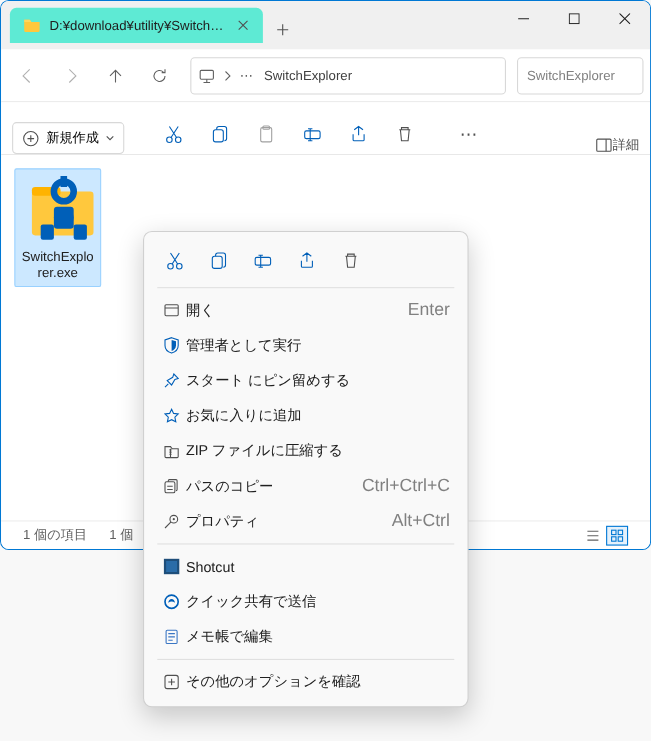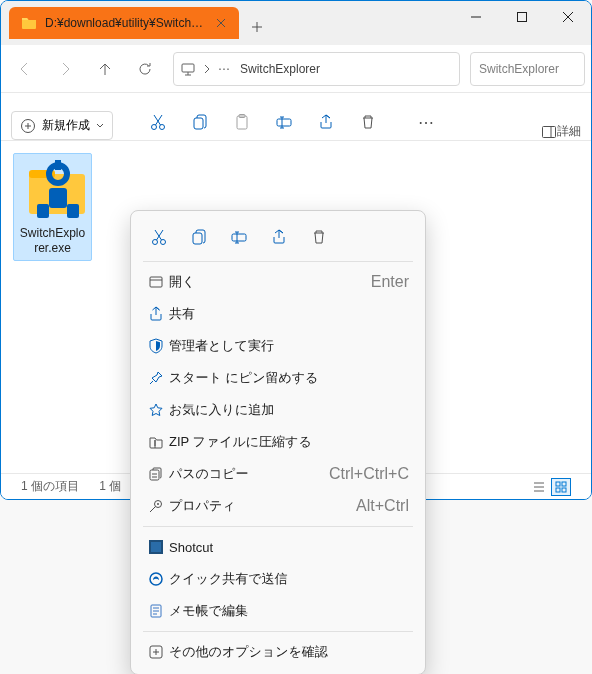--- a/index.html
+++ b/index.html
@@ -3,21 +3,21 @@
 <meta charset="utf-8">
 <style>
   * { margin: 0; padding: 0; box-sizing: border-box; }
   body { font-family: "Segoe UI", "Yu Gothic UI", sans-serif; font-size: 12px; background: #f8f8f8; width: 592px; height: 674px; overflow: hidden; position: relative; }
   
   .window { width: 592px; height: 500px; background: #fff; border: 1px solid #0078d4; border-radius: 8px; overflow: hidden; display: flex; flex-direction: column; }
   
   
   .titlebar { height: 44px; background: #f0f0f0; display: flex; align-items: flex-start; }
   .tabs { display: flex; flex: 1; padding-top: 6px; padding-left: 8px; }
-  .tab { background: #f97316; border-radius: 6px 6px 0 0; padding: 8px 10px 8px 12px; display: flex; align-items: center; gap: 8px; max-width: 230px; }
+  .tab { background: #5eead4; border-radius: 6px 6px 0 0; padding: 8px 10px 8px 12px; display: flex; align-items: center; gap: 8px; max-width: 230px; }
   .tab .icon { width: 16px; height: 16px; flex-shrink: 0; }
   .tab .label { font-size: 12px; color: #202020; overflow: hidden; white-space: nowrap; text-overflow: ellipsis; width:160px;}
   .tab .close { width: 16px; height: 16px; display: flex; align-items: center; justify-content: center; cursor: pointer; }
   .add-tab { width: 36px; display: flex; align-items: center; justify-content: center; cursor: pointer; padding-top:8px;}
   .win-controls { display: flex; }
   .win-btn { width: 46px; height: 32px; display: flex; align-items: center; justify-content: center; cursor: pointer; }
   
   
   .navbar { height: 48px; display: flex; align-items: center; padding: 0 6px; gap: 4px; border-bottom: 1px solid #e8e8e8; background:#fff;}
   .nav-btn { width: 36px; height: 36px; display: flex; align-items: center; justify-content: center; border-radius: 4px; cursor: pointer; color:#606060;}
@@ -289,28 +289,20 @@
             <rect x="2" y="3" width="12" height="10" rx="1" fill="none" stroke="#505050"></rect>
             <path stroke="#505050" d="M2 6h12"></path>
           </svg>
         </span>
         <span class="ctx-label">開く</span>
         <span class="ctx-accel">Enter</span>
       </div>
       <div class="ctx-item">
         <span class="ctx-ic">
           <svg width="16" height="16" viewBox="0 0 16 16">
-            <path fill="none" stroke="#005fb8" d="M3 8v5a1 1 0 0 0 1 1h8a1 1 0 0 0 1-1V8M8 1l3.5 3L8 1 4.5 4M8 1v8"></path>
-          </svg>
-        </span>
-        <span class="ctx-label">共有</span>
-      </div>
-      <div class="ctx-item">
-        <span class="ctx-ic">
-          <svg width="16" height="16" viewBox="0 0 16 16">
             <path fill="none" stroke="#005fb8" d="M8 1l6 2v5c0 4-3 6-6 7-3-1-6-3-6-7V3z"></path>
             <path fill="#005fb8" d="M8 3l4 1.3V8c0 2.8-2 4.3-4 5z"></path>
           </svg>
         </span>
         <span class="ctx-label">管理者として実行</span>
       </div>
       <div class="ctx-item">
         <span class="ctx-ic">
           <svg width="16" height="16" viewBox="0 0 16 16">
             <path fill="none" stroke="#005fb8" d="M10 2l4 4-3 1-3 5-4-4 5-3zM5 11l-3 3"></path>

